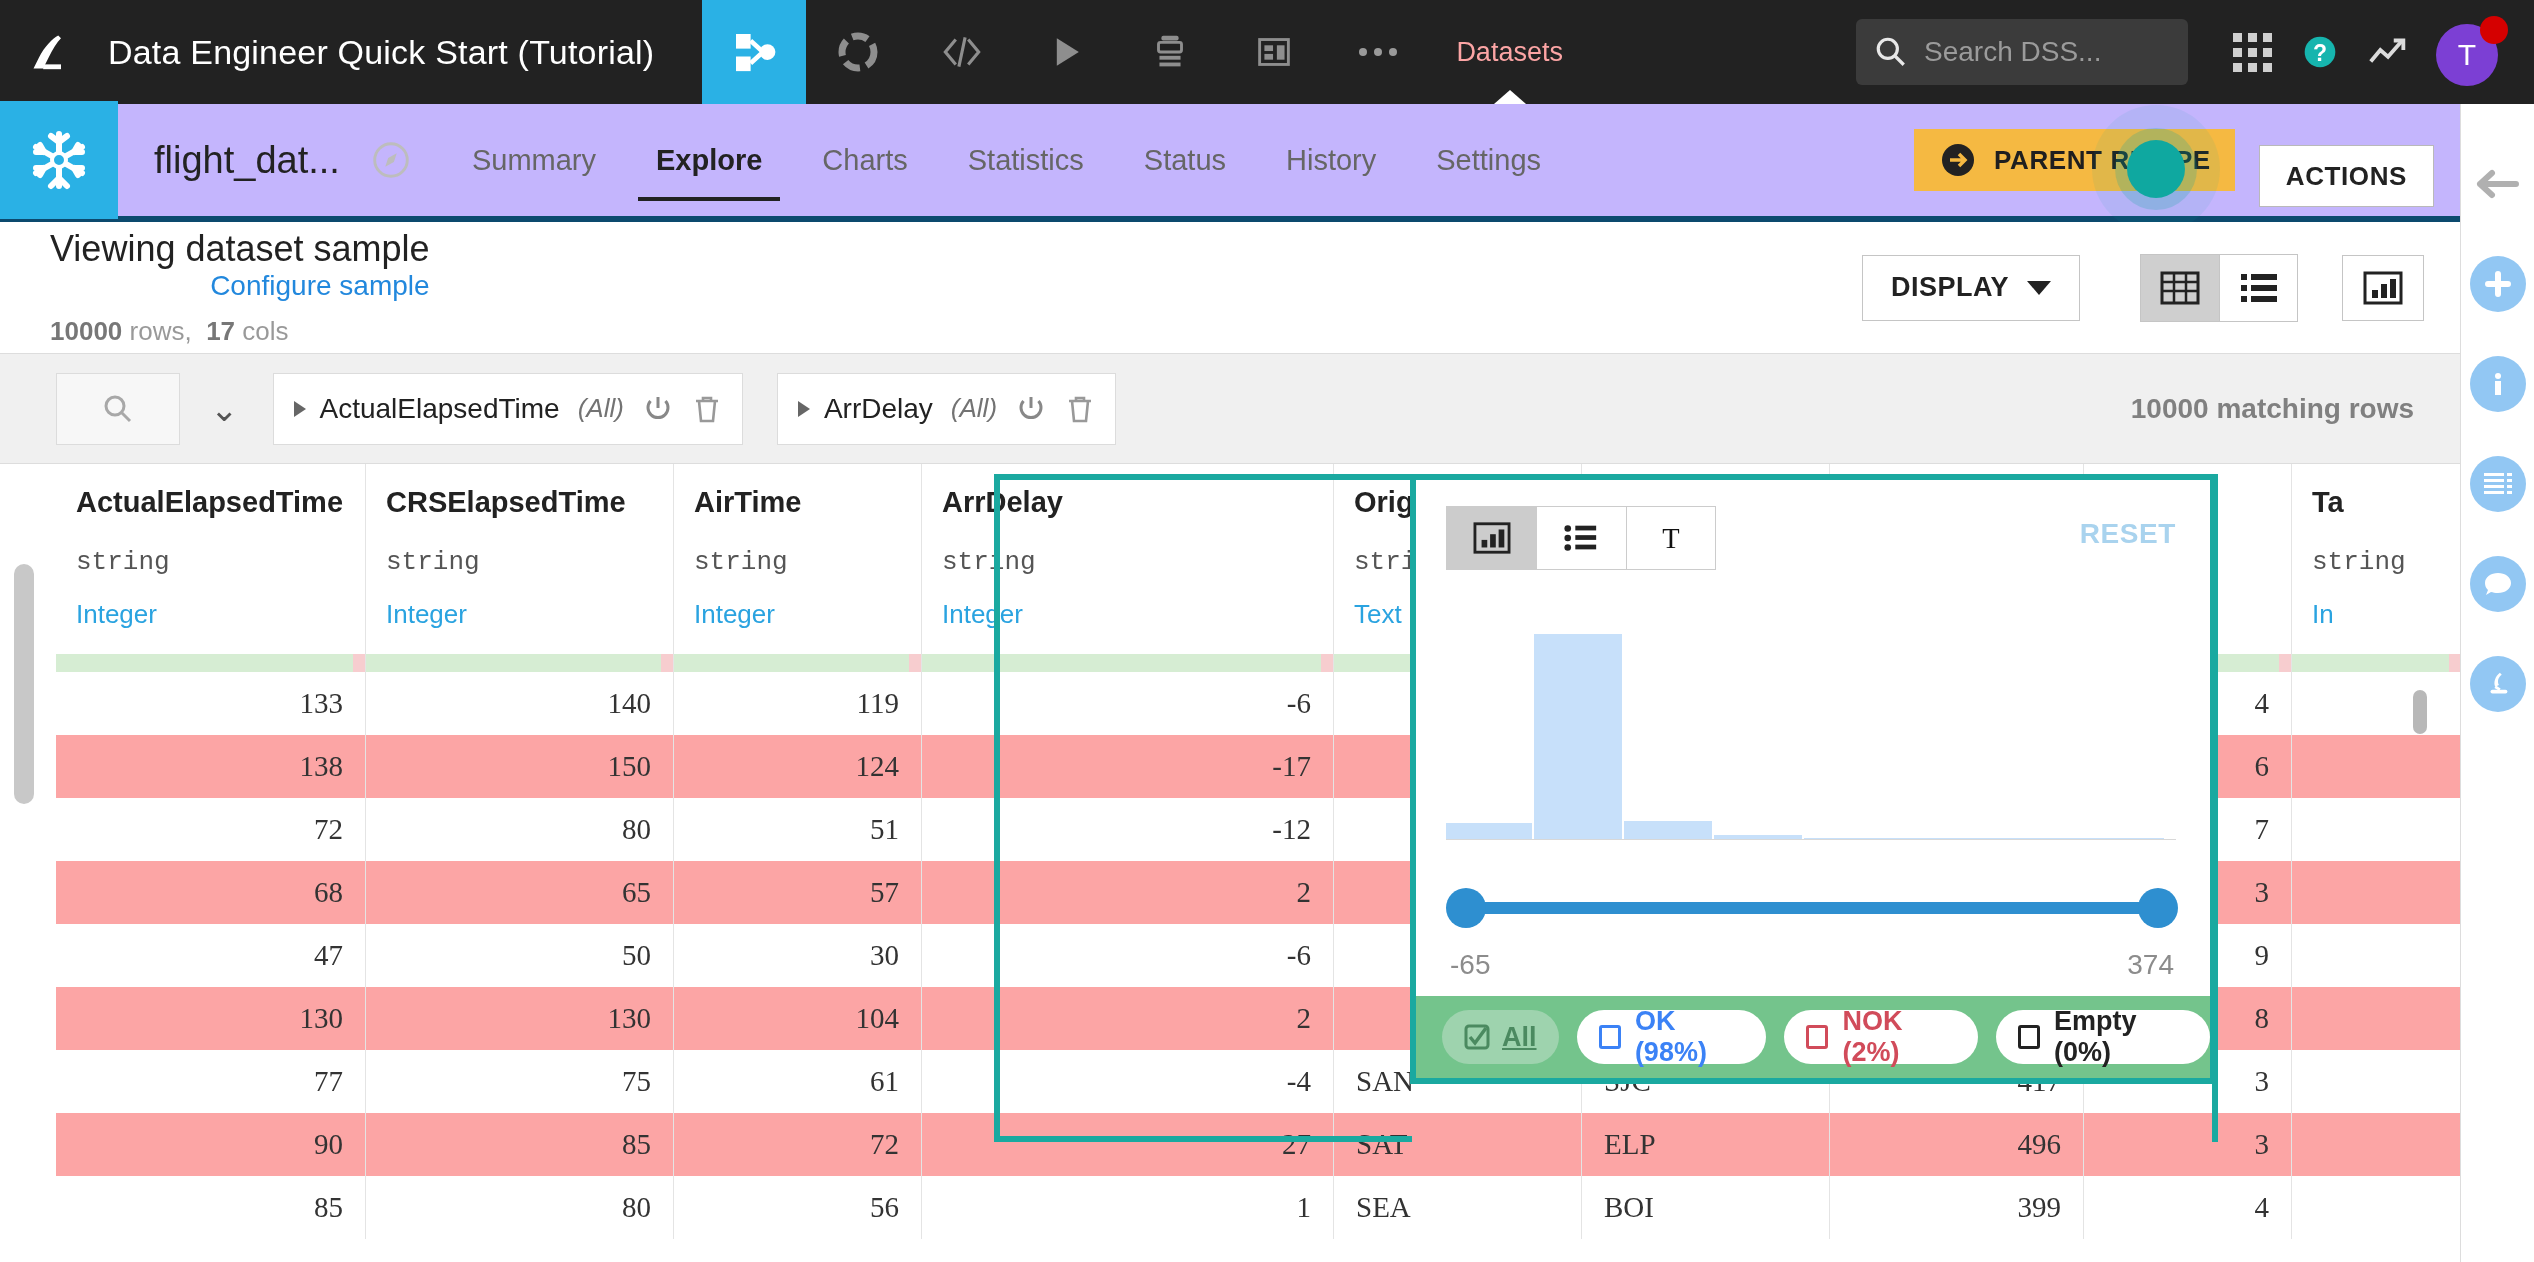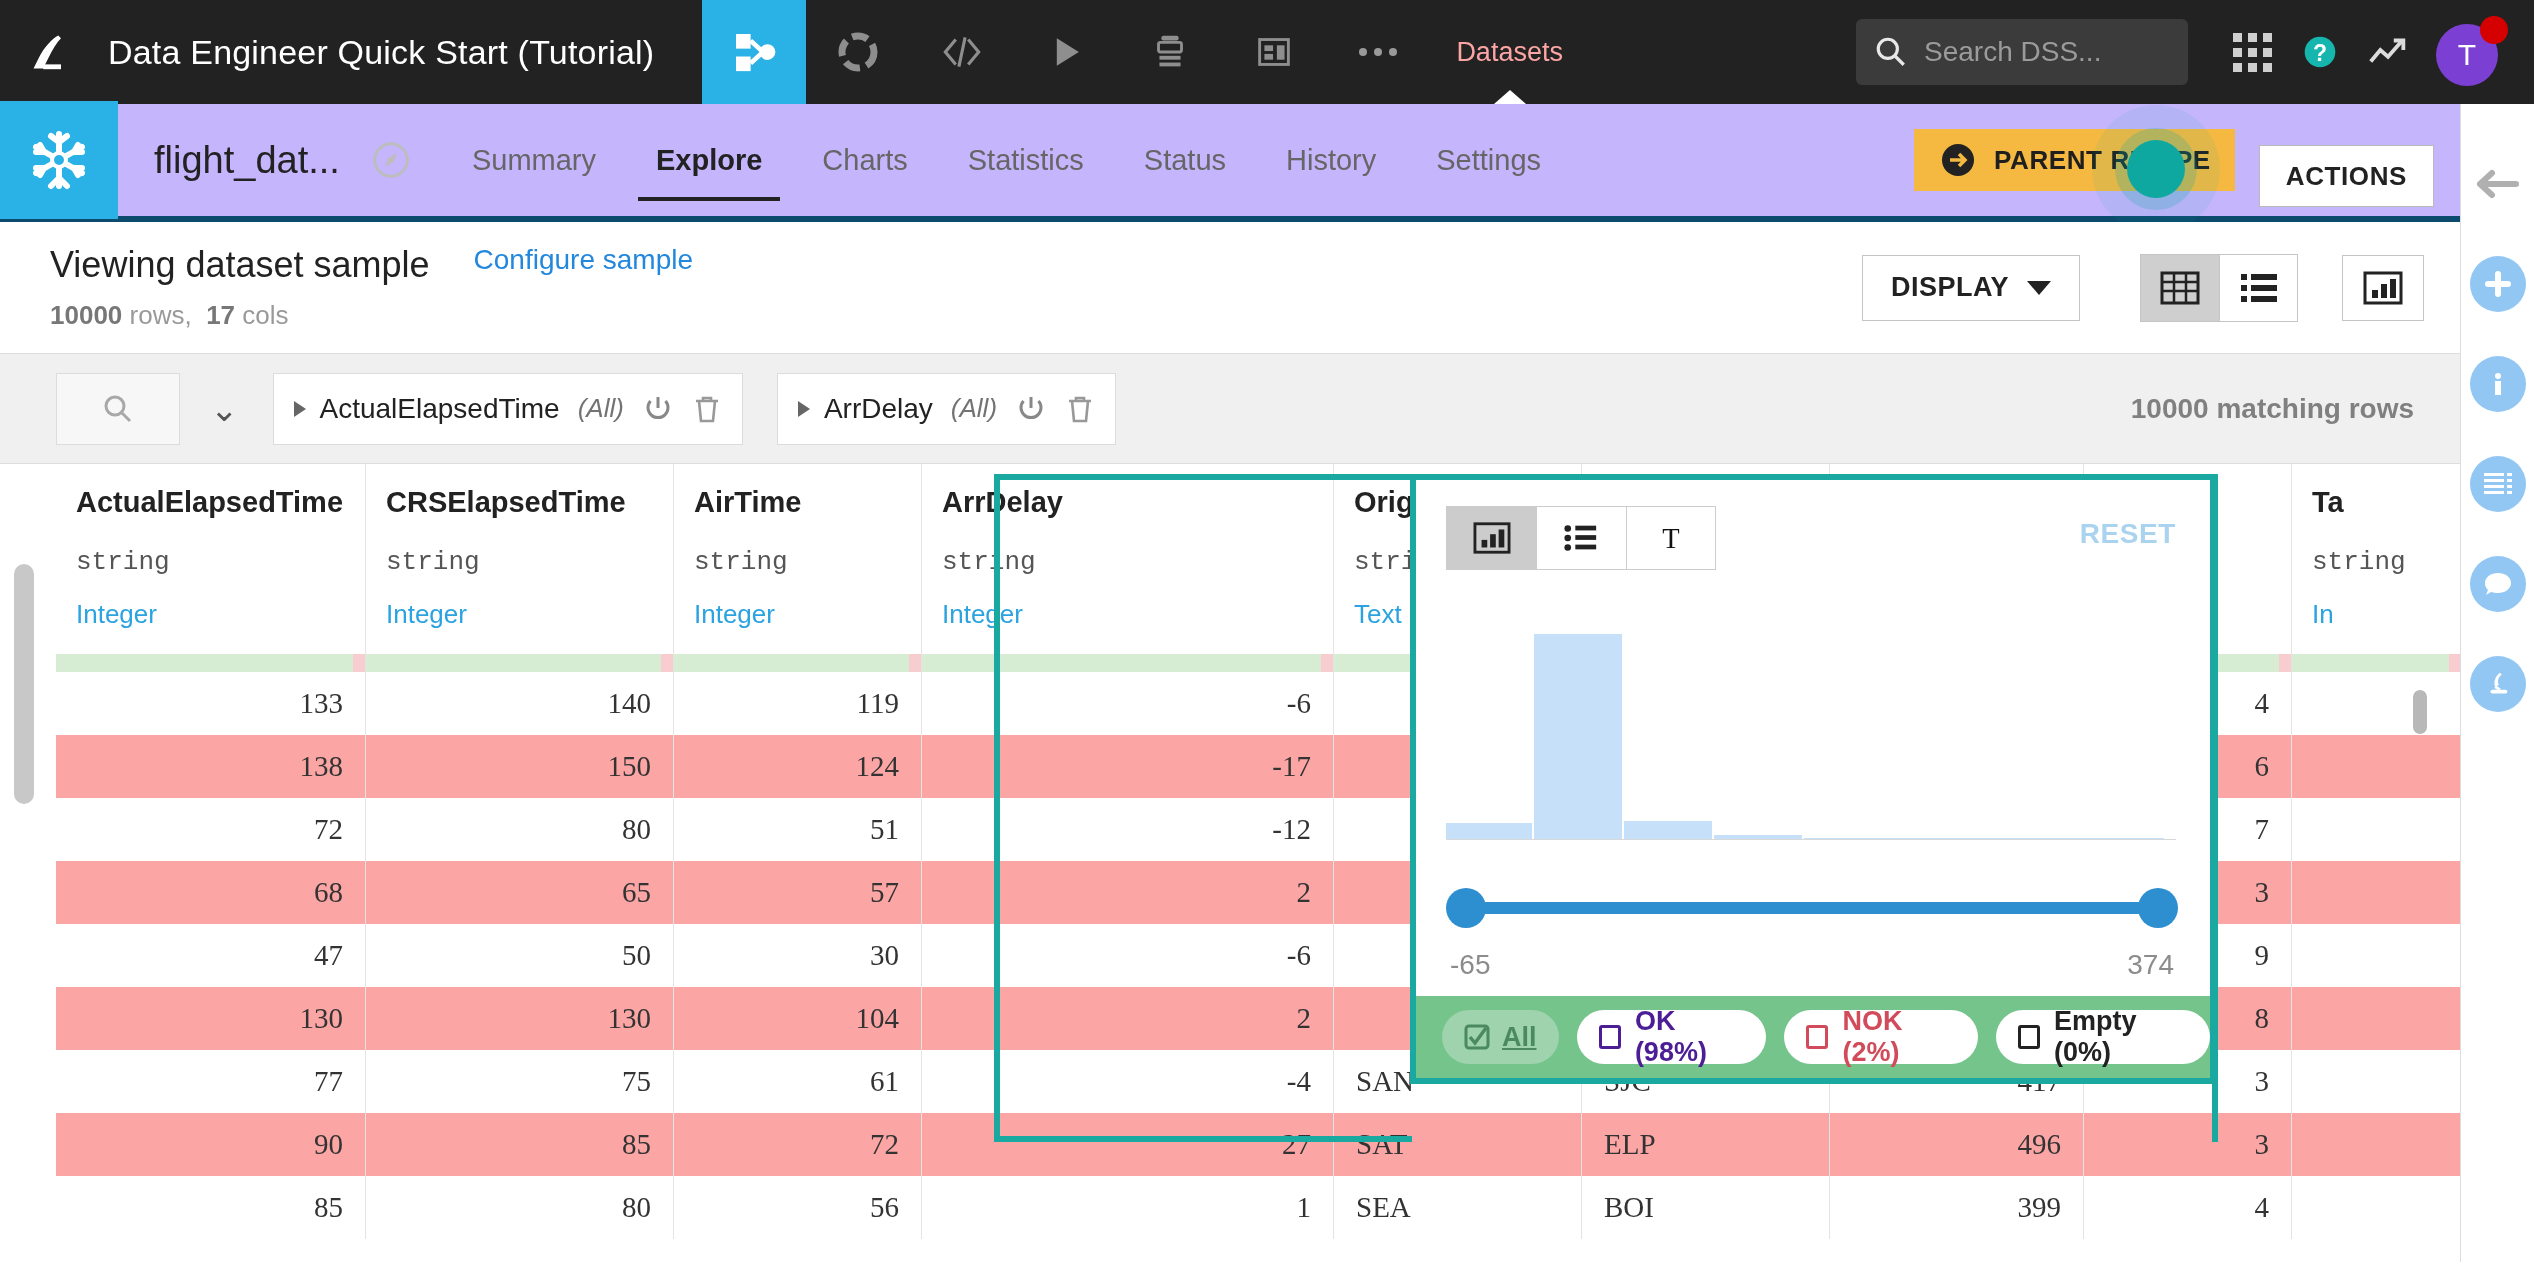--- a/index.html
+++ b/index.html
@@ -111,21 +111,21 @@
     width: 56px; height: 56px; border-radius: 50%; background: #92c7f3;
     display: flex; align-items: center; justify-content: center;
   }
 
   
   .sample-bar {
     position: absolute; left: 0; top: 222px; width: 2460px; height: 132px;
     background: #ffffff; border-bottom: 1px solid #dddddd; display: flex; align-items: center;
   }
   .sample-left { padding-left: 50px; }
-  .sample-title-row { display: flex; align-items: flex-start; }
+  .sample-title-row { display: flex; align-items: flex-end; flex-direction: column; }
   .sample-title { font-size: 36px; color: #222222; }
   .cfg-sample { color: #2288dd; font-size: 28px; margin-left: 44px; cursor: pointer; }
   .sample-sub { font-size: 26px; color: #999999; margin-top: 14px; }
   .sample-sub b { color: #777777; }
   .sample-right { margin-left: auto; display: flex; align-items: center; padding-right: 36px; }
   .btn-display {
     border: 1px solid #c5c5c5; background: #fff; height: 66px; padding: 0 28px;
     display: flex; align-items: center; font-size: 27px; font-weight: bold;
     color: #222; letter-spacing: .5px; cursor: pointer;
   }
@@ -209,21 +209,21 @@
   .range-lab { position: absolute; left: 34px; right: 36px; top: 469px; display: flex; justify-content: space-between; }
   .range-lab span { font-size: 28px; color: #8c8c8c; }
   .popup-bottom {
     height: 82px; background: #74c48c; display: flex; align-items: center; padding-left: 26px; gap: 18px;
   }
   .pill {
     height: 54px; border-radius: 27px; background: #ffffff; display: flex;
     align-items: center; padding: 0 22px; font-size: 27px; font-weight: bold; cursor: pointer;
   }
   .pill.all { background: #9ed3ae; color: #4b8a60; text-decoration: underline; }
-  .pill.ok { color: #4c1d95; }
+  .pill.ok { color: #3b82f6; }
   .pill.nok { color: #d14b5a; }
   .pill.empty { color: #222222; }
   .cbox { width: 24px; height: 24px; border: 3px solid currentColor; margin-right: 14px; border-radius: 3px; }
   .sel-outline {
     position: absolute; left: 994px; top: 474px; width: 418px; height: 668px;
     border: 6px solid #1aa9a0; border-right: none; z-index: 30; pointer-events: none;
   }
   .sel-underline {
     position: absolute; left: 2212px; top: 474px; width: 6px; height: 668px;
     background: #1aa9a0; z-index: 30;

